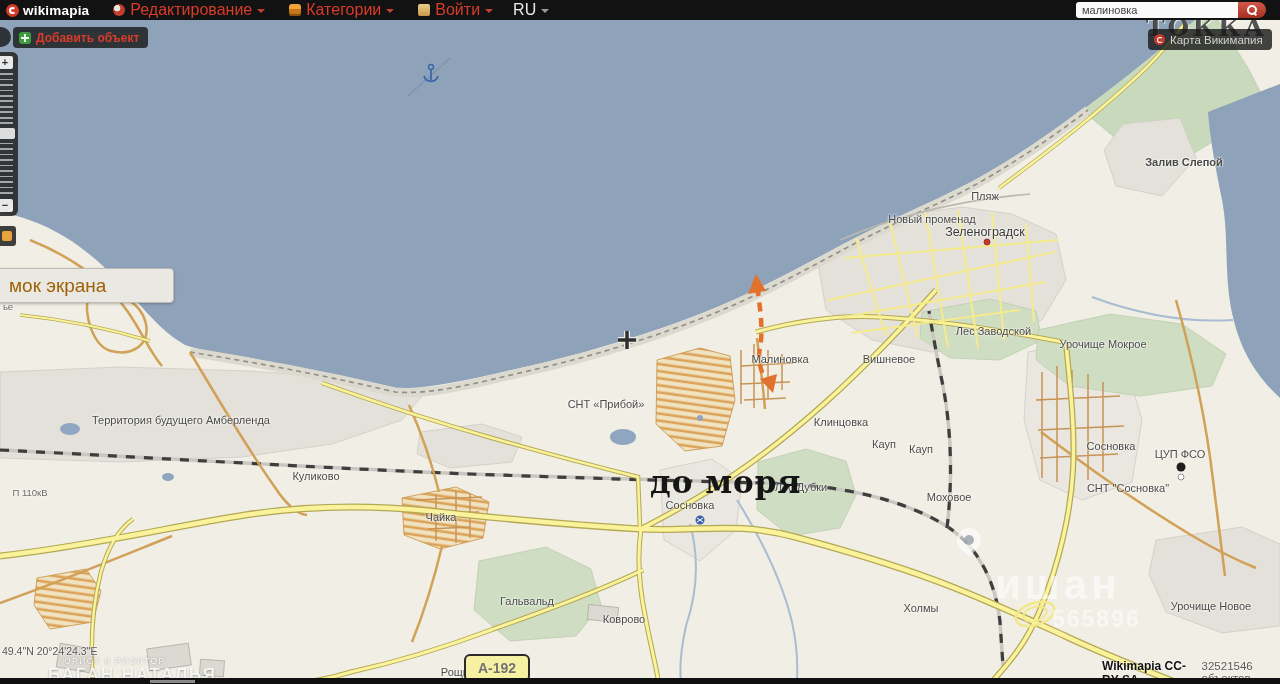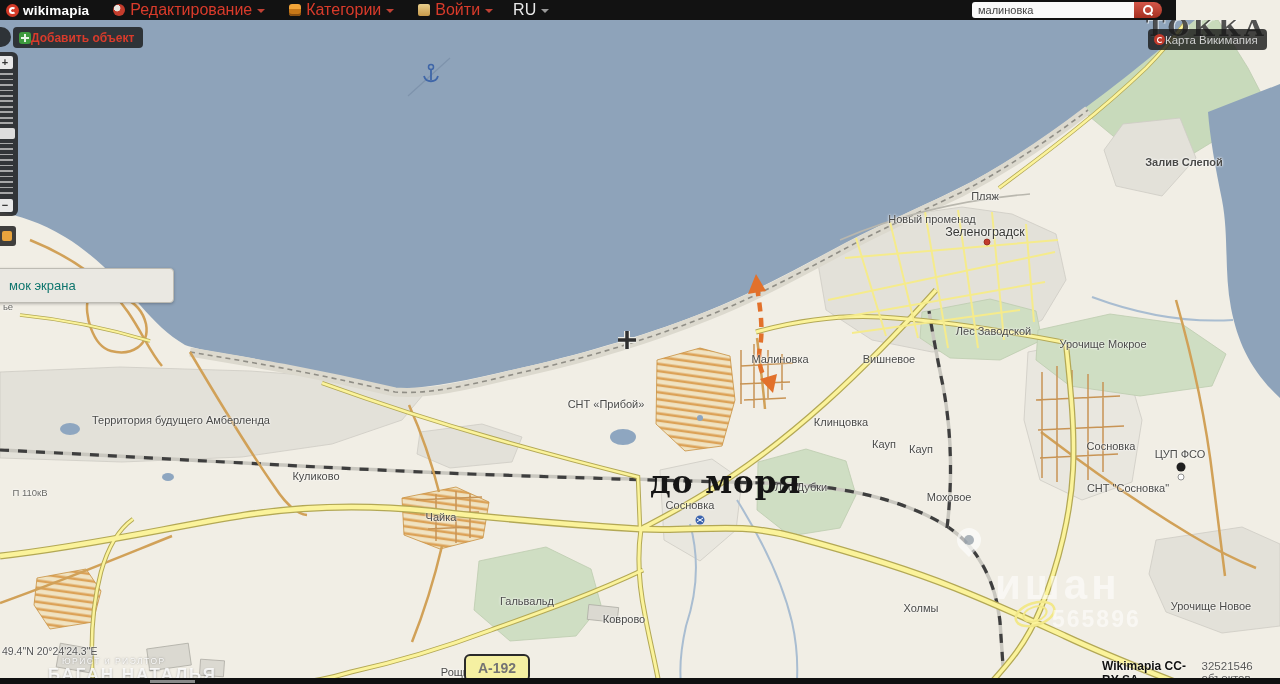--- a/index.html
+++ b/index.html
@@ -1,20 +1,20 @@
 <!DOCTYPE html>
 <html><head>
 <meta charset="utf-8">
 <style>
   html,body{margin:0;padding:0;}
   body{width:1280px;height:684px;overflow:hidden;position:relative;
        font-family:"Liberation Sans",sans-serif;background:#F1EEE5;}
 
   
-  #topbar{position:absolute;left:0;top:0;width:1176px;height:20px;background:#121212;
+  #topbar{position:absolute;left:0;top:0;width:1280px;height:20px;background:#121212;
           display:flex;align-items:center;z-index:30;color:#fff;font-size:12px;}
   .logo{display:flex;align-items:center;gap:4px;margin-left:6px;}
   .logo-ic{width:13px;height:13px;border-radius:50%;background:#D43A28;position:relative;flex:0 0 auto;}
   .logo-ic::after{content:"";position:absolute;inset:3px;border:2px solid #fff;border-right-color:transparent;border-radius:50%;}
   .logo-txt{font-weight:bold;font-size:13.5px;letter-spacing:.2px;color:#fff;}
   .menu{display:flex;align-items:center;gap:5px;margin-left:24px;color:#D93B2B;cursor:pointer;}
   .menu .lbl{font-size:16px;}
   .caret{width:0;height:0;border-left:4px solid transparent;border-right:4px solid transparent;border-top:4px solid #C04134;margin-top:1px;}
   .menu.lang{color:#E8E8E8;margin-left:20px;}
   .menu.lang .caret{border-top-color:#999;}
@@ -33,21 +33,21 @@
   
   #map{position:absolute;left:0;top:20px;width:1280px;height:664px;overflow:hidden;background:#F1EEE5;}
   #map svg{position:absolute;left:0;top:0;}
 
   .map-label{position:absolute;transform:translate(-50%,-50%);font-size:11px;color:#4A4A48;
              text-shadow:0 0 2px #fff,0 0 3px #fff;white-space:nowrap;pointer-events:none;z-index:4;}
   .map-label.town{font-size:12.5px;color:#383836;}
   .map-label.small{font-size:9.5px;color:#6A6A66;}
 
   
-  .map-btn{position:absolute;height:19px;display:flex;align-items:center;padding:1px 9px 1px 6px;
+  .map-btn{position:absolute;height:19px;display:flex;align-items:center;gap:5px;padding:1px 9px 1px 6px;
            background:rgba(22,22,22,.8);border-radius:4px;z-index:6;cursor:pointer;}
   #add-object{left:13px;top:7px;color:#D93B2B;font-size:12px;font-weight:bold;}
   .add-ic{width:12px;height:12px;border-radius:3px;background:#3E9B3E;position:relative;}
   .add-ic::before{content:"";position:absolute;left:5px;top:2px;width:2px;height:8px;background:#E8F5E8;}
   .add-ic::after{content:"";position:absolute;left:2px;top:5px;width:8px;height:2px;background:#E8F5E8;}
   #btn-stub{position:absolute;left:-9px;top:7px;width:20px;height:20px;border-radius:50%;background:rgba(22,22,22,.8);z-index:6;}
   #map-type{left:1148px;top:9px;color:#CFCFCF;font-size:11.5px;}
   .wm-ic{width:11px;height:11px;border-radius:50%;background:#C0392B;position:relative;}
   .wm-ic::after{content:"";position:absolute;inset:2.5px;border:1.5px solid #fff;border-right-color:transparent;border-radius:50%;}
 
@@ -59,21 +59,21 @@
   .zs-ticks{position:absolute;left:7px;width:16px;background:repeating-linear-gradient(to bottom,rgba(205,205,205,.75) 0 1.5px,transparent 1.5px 5.5px);}
   .zs-handle{position:absolute;left:5px;top:76px;width:20px;height:11px;background:#DDD;border-radius:2px;cursor:pointer;}
   #zoom-extra{position:absolute;left:-8px;top:206px;width:24px;height:20px;background:rgba(38,38,38,.88);
               border-radius:3px;z-index:6;cursor:pointer;}
   #zoom-extra::after{content:"";position:absolute;left:10px;top:5px;width:10px;height:10px;background:#E8A33D;border-radius:2px;}
 
   
   #tooltip{position:absolute;left:-48px;top:248px;width:220px;height:33px;background:#EAE8E2;
            border:1px solid #BDBBB3;border-radius:4px;box-shadow:0 1px 3px rgba(0,0,0,.25);
            display:flex;align-items:center;z-index:5;}
-  #tooltip span{margin-left:56px;font-size:13px;color:#0f766e;}
+  #tooltip span{margin-left:56px;font-size:19px;color:#a16207;}
 
   
   #note-sea{position:absolute;left:650px;top:444px;font-family:"DejaVu Serif",serif;font-weight:600;
             font-size:31px;color:#151515;letter-spacing:1px;z-index:5;}
   #road-shield{position:absolute;left:464px;top:634px;width:62px;height:24px;background:#F5F0A2;
                border:2px solid #2A2A2A;border-radius:6px;display:flex;align-items:center;justify-content:center;
                font-size:14px;font-weight:bold;color:#737373;z-index:5;}
   #big-region{position:absolute;left:1146px;top:-7px;font-family:"DejaVu Serif",serif;font-weight:bold;
               font-size:25px;letter-spacing:3px;color:rgba(45,45,45,.82);
               text-shadow:1px 1px 0 rgba(255,255,255,.65);white-space:nowrap;z-index:2;}

